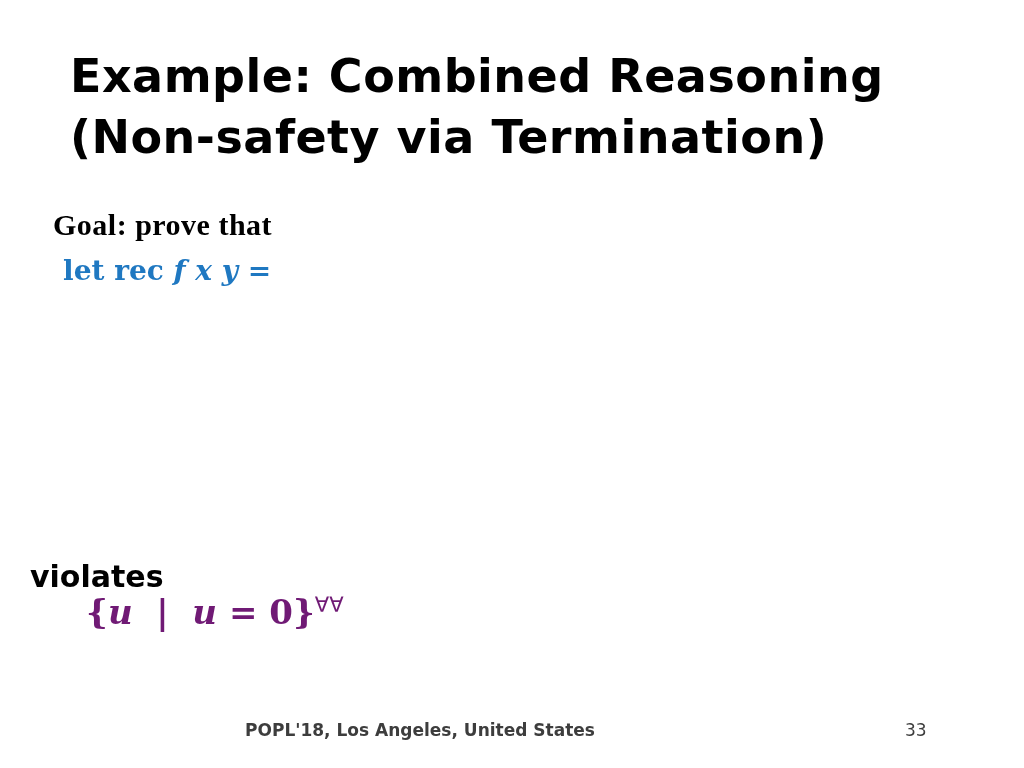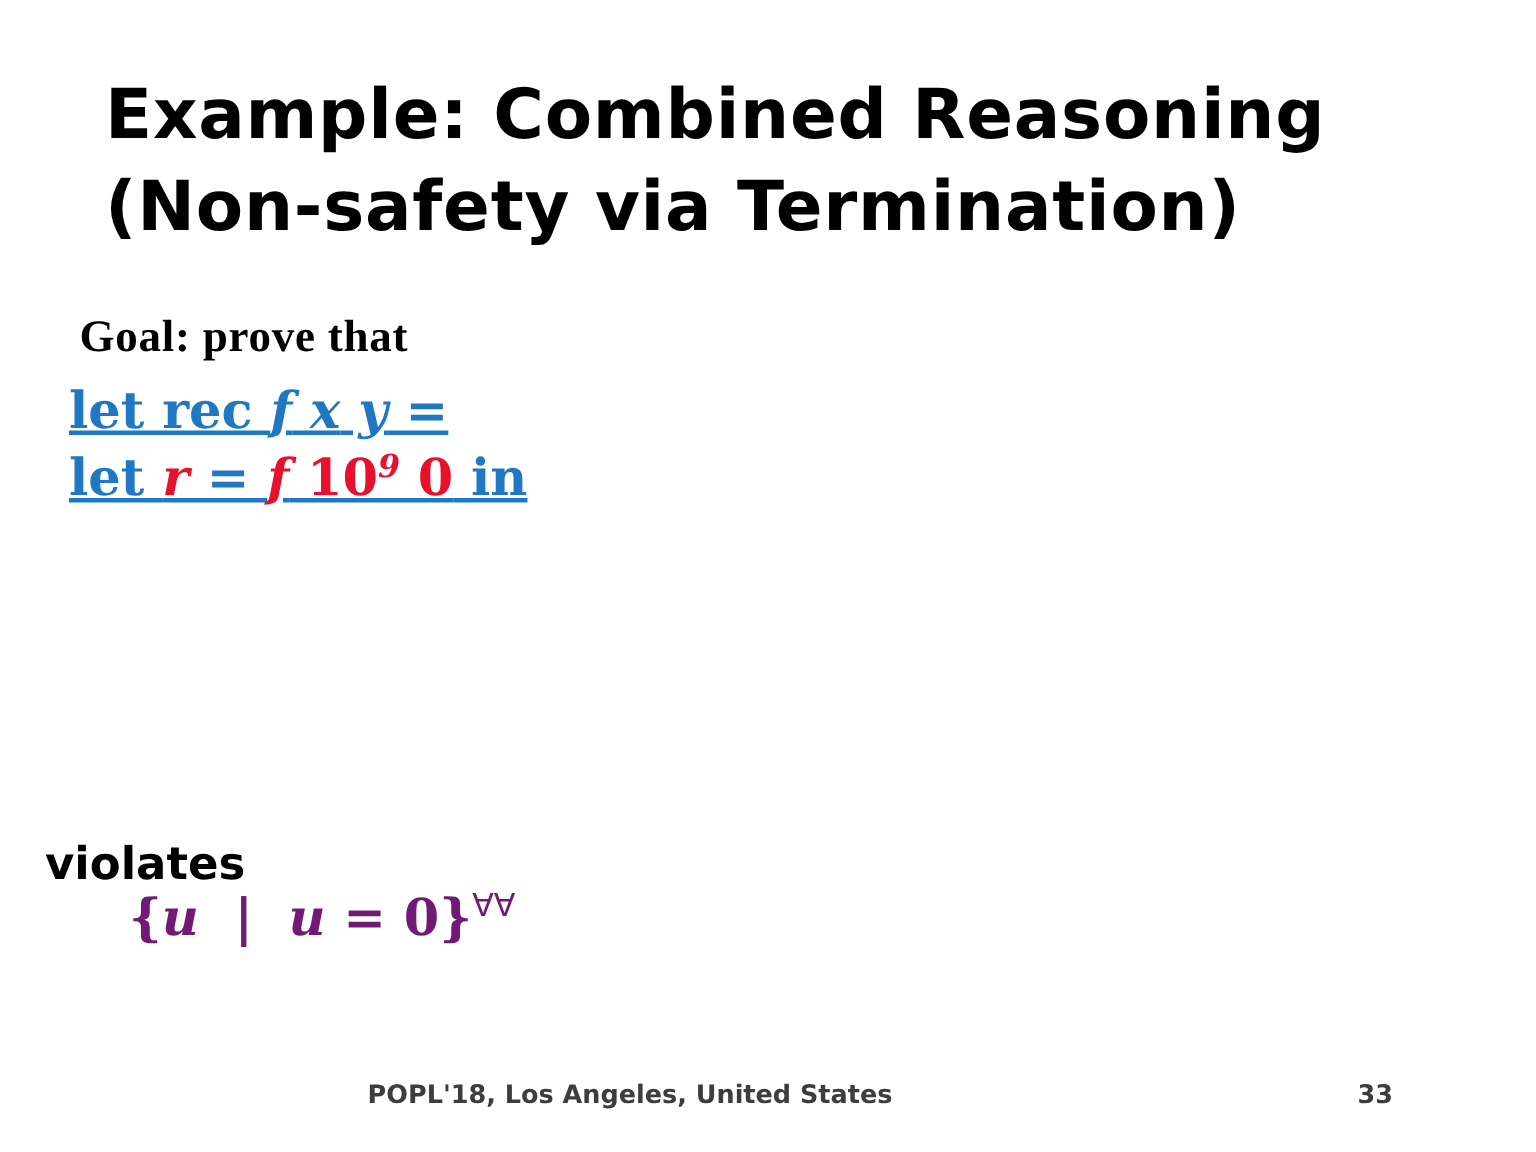--- a/index.html
+++ b/index.html
@@ -46,29 +46,28 @@
     font-weight: bold;
     font-size: 30px;
     letter-spacing: 0.5px;
     color: #000000;
     margin-left: 23px;
   }
 
   
   .code-block {
     position: absolute;
-    left: 46px;
+    left: 63px;
     top: 252px;
     width: 700px;
     font-family: "DejaVu Serif", serif;
-    font-size: 34px;
+    font-size: 28px;
     font-weight: bold;
     color: #1f78c1;
     line-height: 1.33;
-    text-decoration: underline;
   }
   .code-line {
     white-space: pre;
   }
   .code-line .ital {
     font-style: italic;
   }
   .code-line .red {
     color: #e8112d;
   }
@@ -125,41 +124,40 @@
     font-size: 17px;
     color: #3d3d3d;
   }
   .slide-number {
     position: absolute;
     left: 905px;
     top: 720px;
     width: 60px;
     text-align: left;
     font-family: "DejaVu Sans", sans-serif;
-    font-weight: bold;
+    font-weight: normal;
     font-size: 17px;
     color: #3d3d3d;
   }
 </style>
 </head>
 <body>
 
 <div class="slide">
 
   <div class="title">Example: Combined Reasoning
 (Non-safety via Termination)</div>
 
   <div class="goal-label">Goal: prove that</div>
 
   <div class="code-block">
     <div class="code-line"><span>let rec </span><span class="ital">f</span><span class="ital"> x</span><span class="ital"> y</span><span> =</span></div>
 
 
 
-    <div class="code-line"><span>let </span><span class="ital red">r</span><span> = </span><span class="ital red">f</span><span class="red"> 10</span><sup class="exp red">9</sup><span class="red"> 0</span><span> in</span></div>
 
   </div>
 
   <div class="violates">violates</div>
 
   <div class="set-formula"><span>{</span><span class="ital">u</span><span>  |  </span><span class="ital">u</span><span> = </span><span>0</span><span>}</span><span class="quant">∀∀</span></div>
 
   <div class="footer-text">POPL'18, Los Angeles, United States</div>
   <div class="slide-number">33</div>
 

